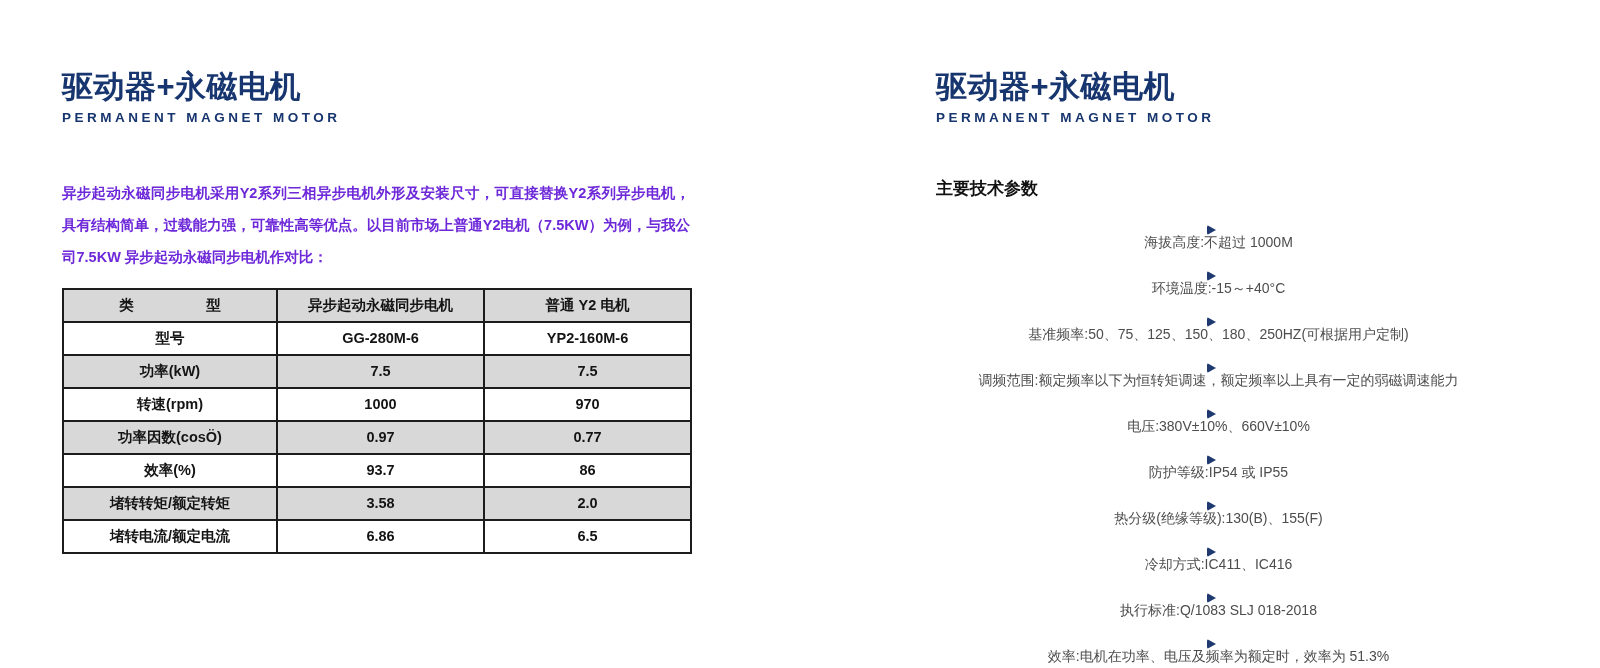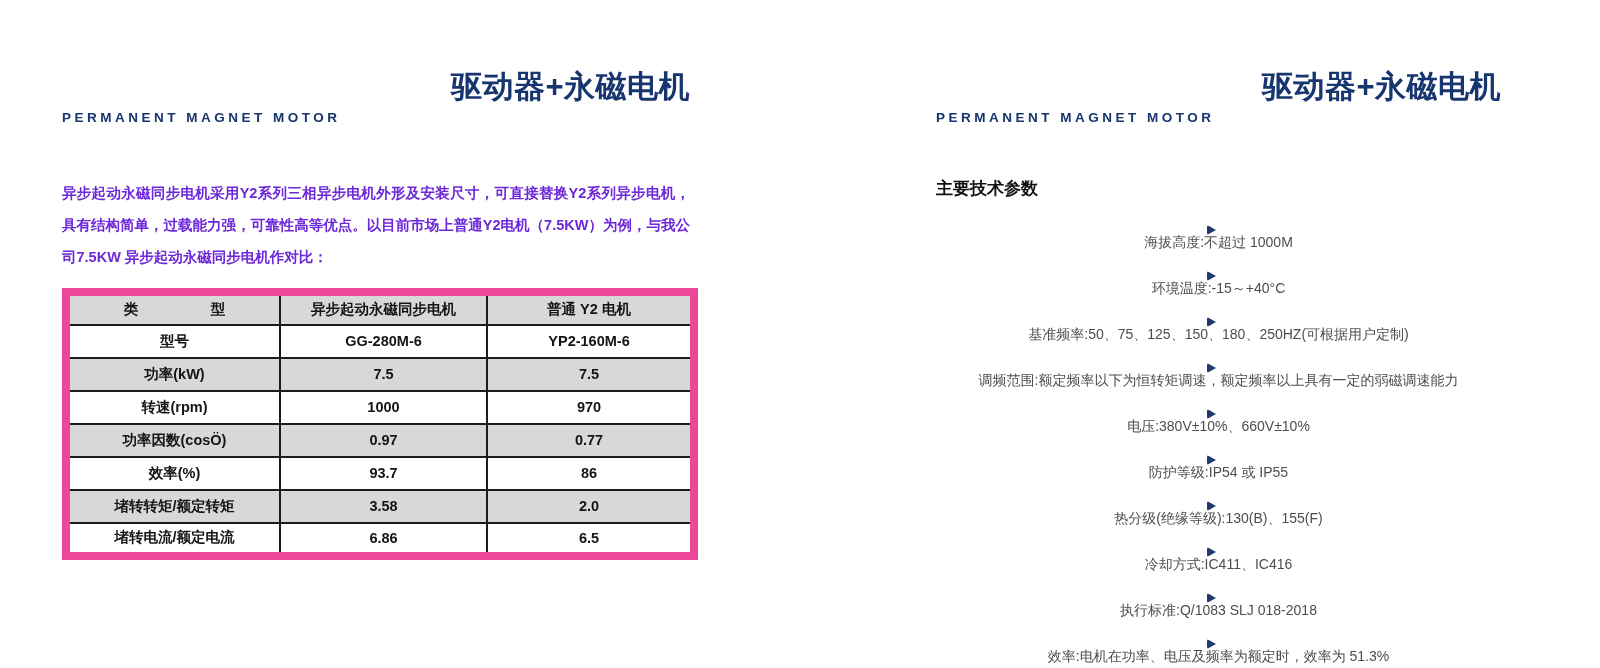--- a/index.html
+++ b/index.html
@@ -16,21 +16,20 @@
   .col-right { left: 936px; width: 565px; }
 
   .title {
     margin: 0;
     font-size: 31px;
     font-weight: 800;
     color: #17356e;
     letter-spacing: 0.5px;
     line-height: 1.1;
     white-space: nowrap;
-    text-align: right;
   }
   .subtitle {
     margin-top: 6px;
     font-size: 13.5px;
     font-weight: 700;
     color: #17356e;
     letter-spacing: 3.5px;
     white-space: nowrap;
   }
 
@@ -41,21 +40,21 @@
     color: #6d28d9;
     line-height: 32px;
     text-align: justify;
   }
 
   .cmp-table {
     margin-top: 9px;
     width: 628px;
     border-collapse: collapse;
     table-layout: fixed;
-    border: 8px solid #ec4899;
+    border: 1px solid #ec4899;
   }
   .cmp-table td {
     border: 2px solid #1c1c1c;
     height: 33px;
     padding: 0 4px;
     text-align: center;
     vertical-align: middle;
     font-size: 14.5px;
     color: #141414;
     font-weight: 600;

